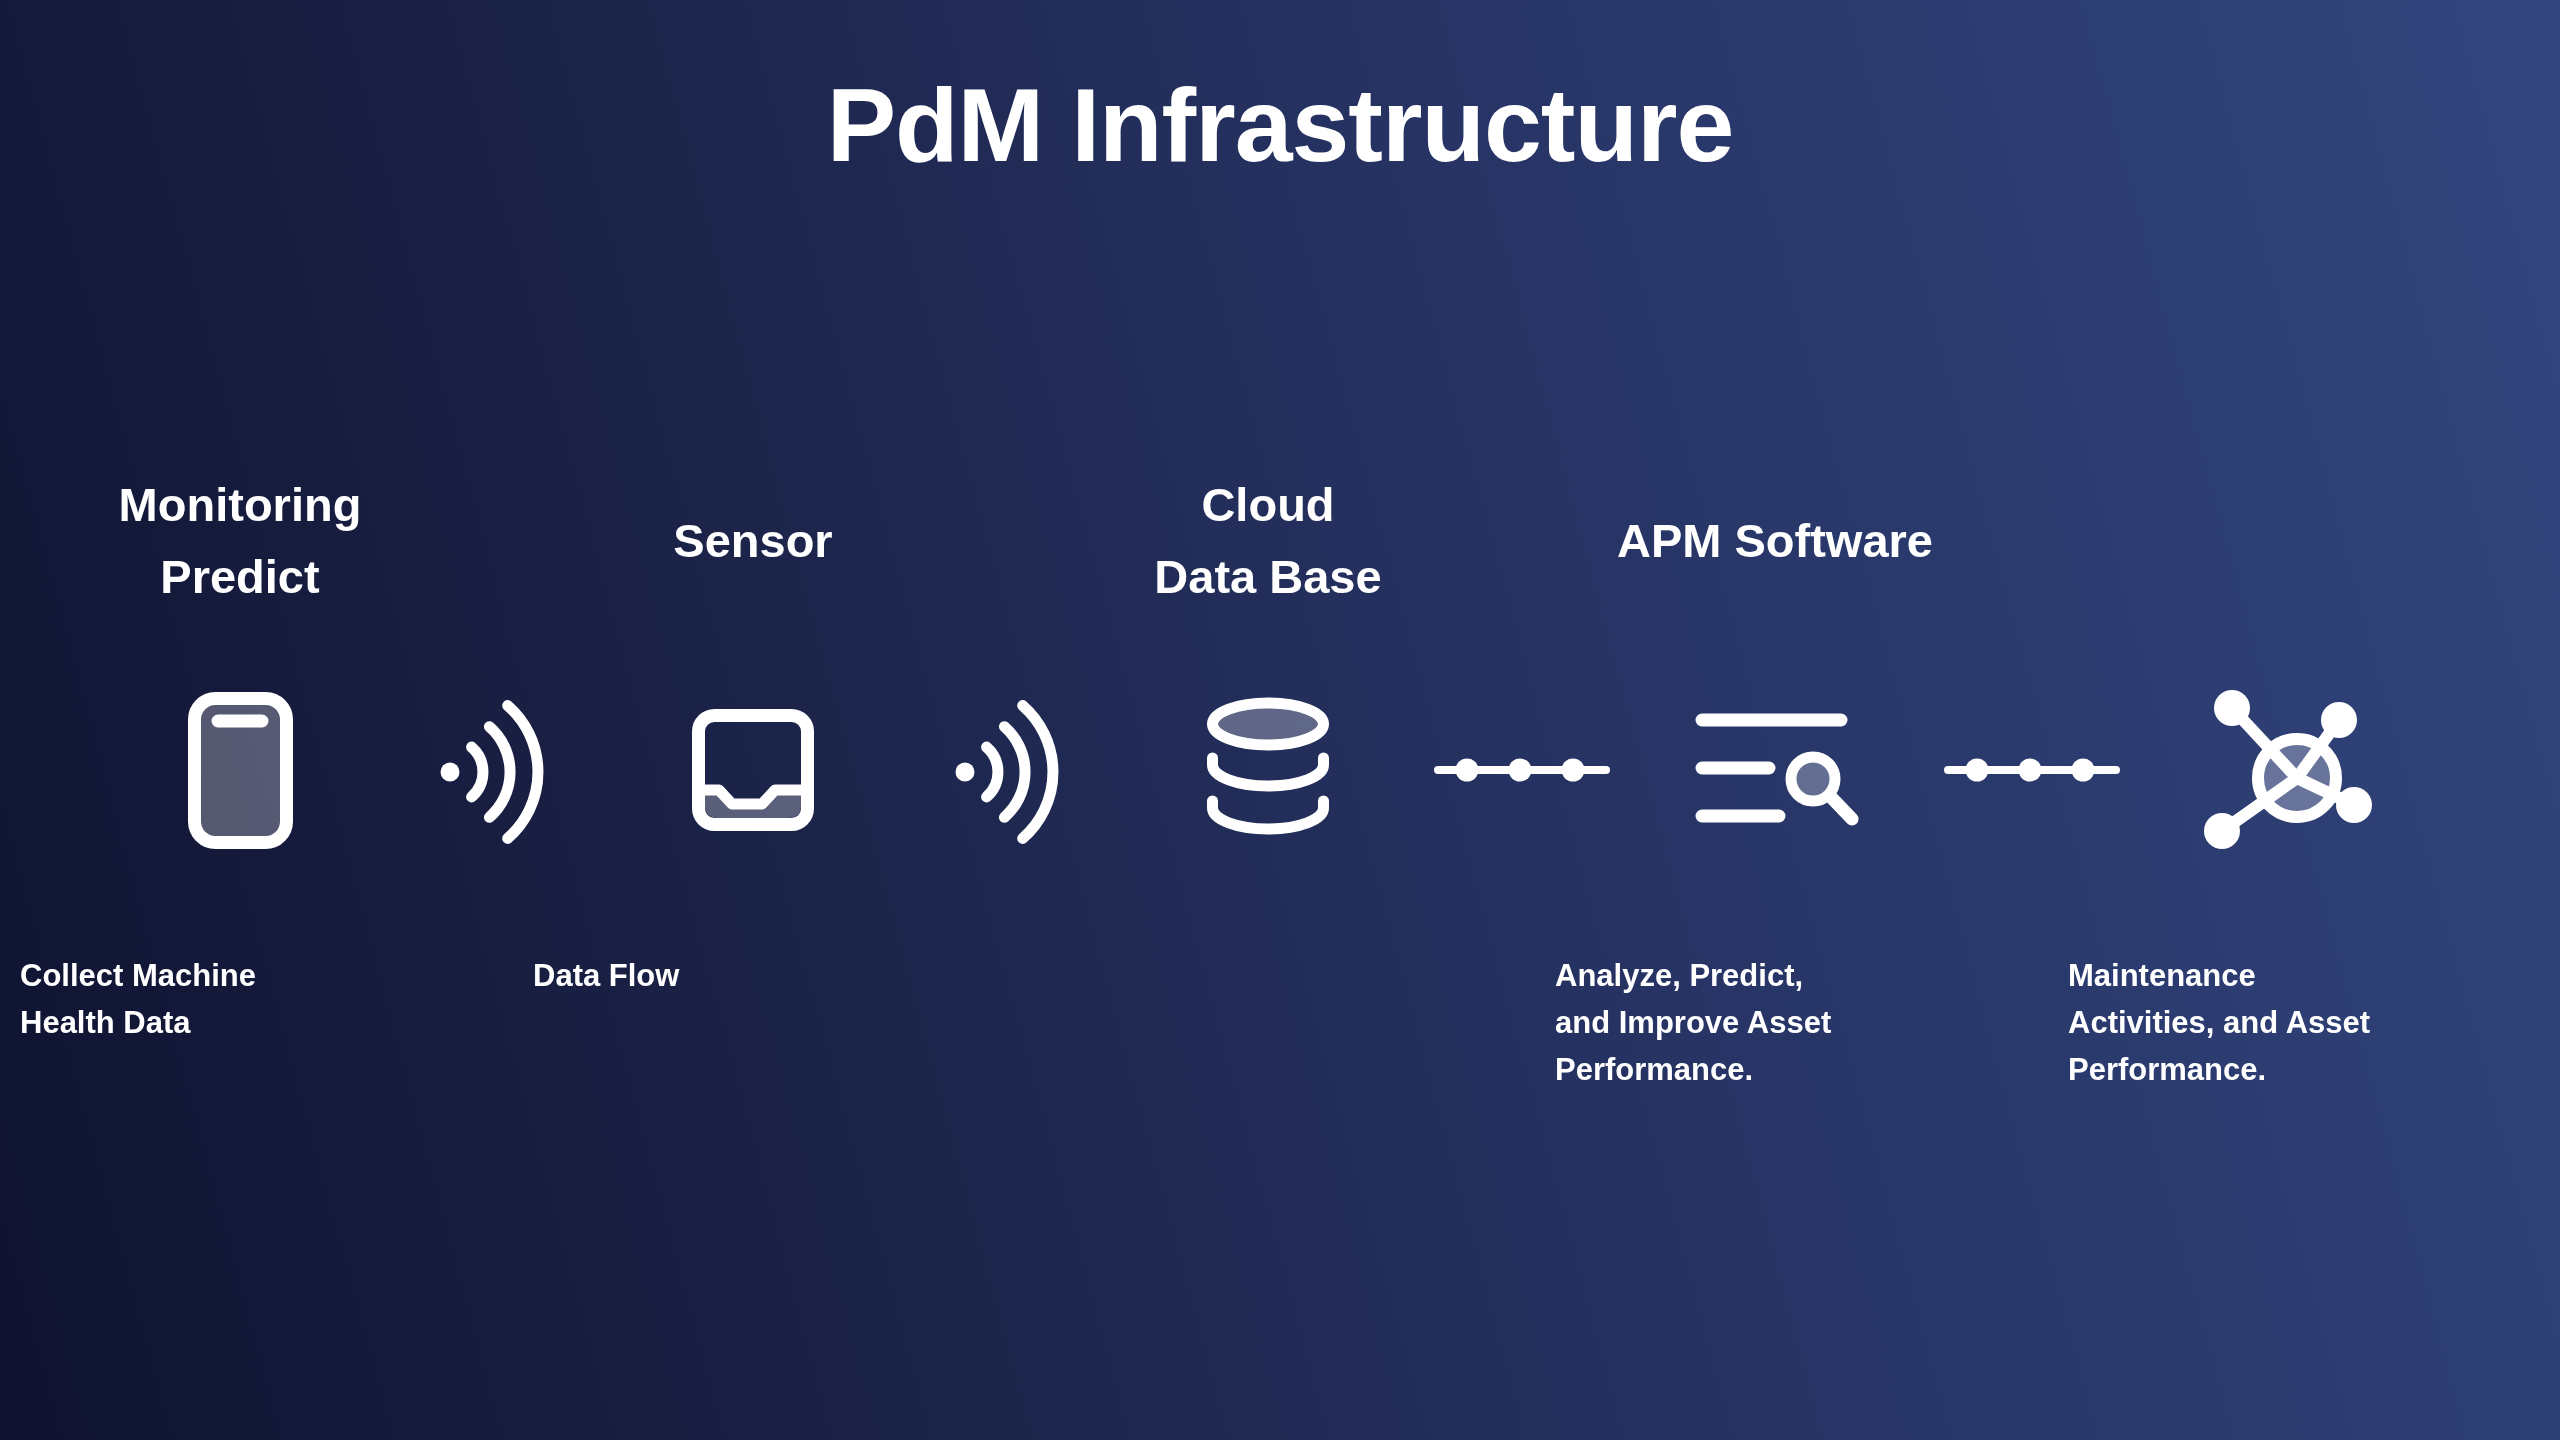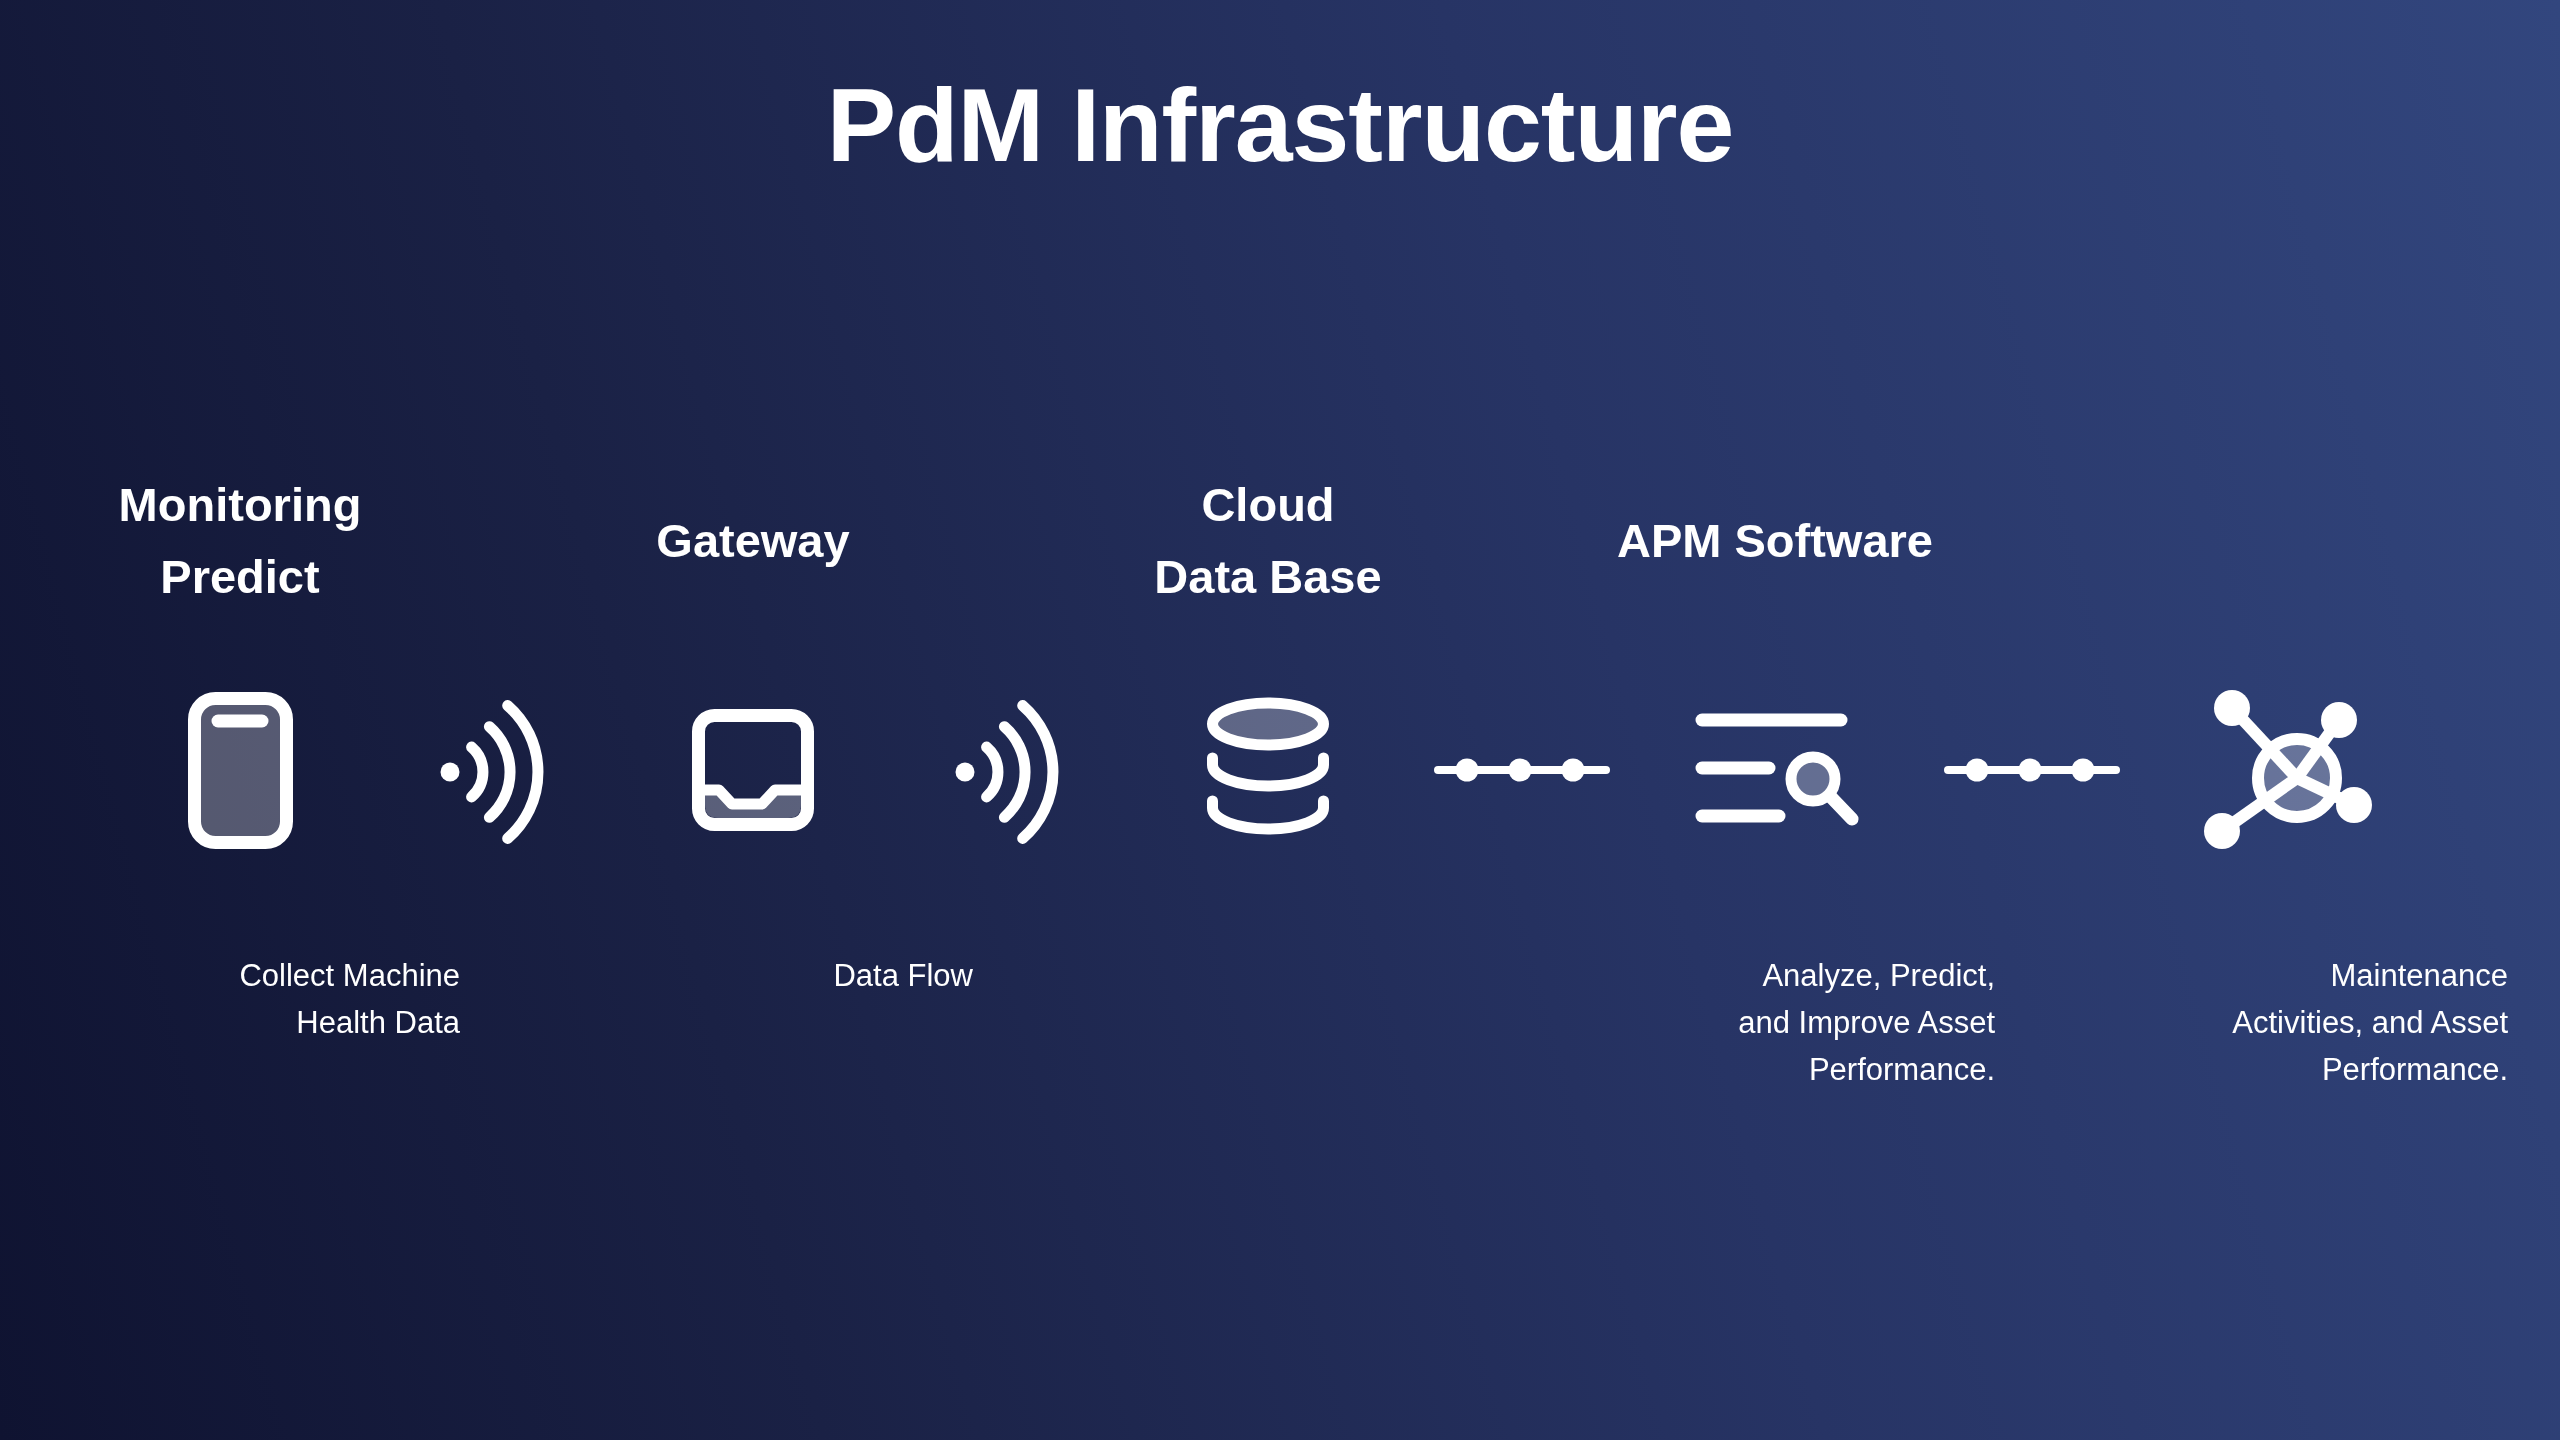--- a/index.html
+++ b/index.html
@@ -26,21 +26,21 @@
     position:absolute;top:469px;left:0;right:0;height:144px;
     display:flex;flex-direction:column;align-items:center;justify-content:center;
     font-size:47px;line-height:72px;font-weight:bold;text-align:center;color:var(--text);
   }
   .icon-box{
     position:absolute;top:690px;left:0;right:0;height:160px;
     display:flex;align-items:center;justify-content:center;
   }
   .col-desc{
     position:absolute;top:952px;left:0;right:0;
-    text-align:right;font-size:31px;line-height:47px;font-weight:normal;color:var(--text);
+    text-align:left;font-size:31px;line-height:47px;font-weight:bold;color:var(--text);
   }
   .connector{position:absolute;}
   .wireless-1{left:438px;top:697px;}
   .wireless-2{left:953px;top:697px;}
   .beads-1{left:1433px;top:755px;}
   .beads-2{left:1943px;top:755px;}
   
   .ic-stroke{stroke:var(--icon);fill:none;}
   .ic-white{fill:var(--icon);stroke:none;}
   .ic-slate{fill:var(--icon);fill-opacity:0.28;}
@@ -65,21 +65,21 @@
       </svg>
     </div>
     <div class="col-desc">
       <div>Collect Machine</div>
       <div>Health Data</div>
     </div>
   </div>
 
   <div class="column col-2">
     <div class="col-title">
-      <div>Gateway</div>
+      <div>Sensor</div>
     </div>
     <div class="icon-box">
       <svg width="122" height="122" viewBox="0 0 122 122">
         <path d="M 13 81 L 27 81 L 40 95 L 70 95 L 83 81 L 109 81 L 109 96 Q 109 109 96 109 L 26 109 Q 13 109 13 96 Z" class="ic-slate"></path>
         <rect x="6.5" y="6.5" width="109" height="109" rx="16" class="ic-stroke" stroke-width="13"></rect>
         <path d="M 13 81 L 27 81 L 40 95 L 70 95 L 83 81 L 109 81" class="ic-stroke" stroke-width="11" stroke-linejoin="round" stroke-linecap="round"></path>
       </svg>
     </div>
     <div class="col-desc">
       <div>Data Flow</div>

